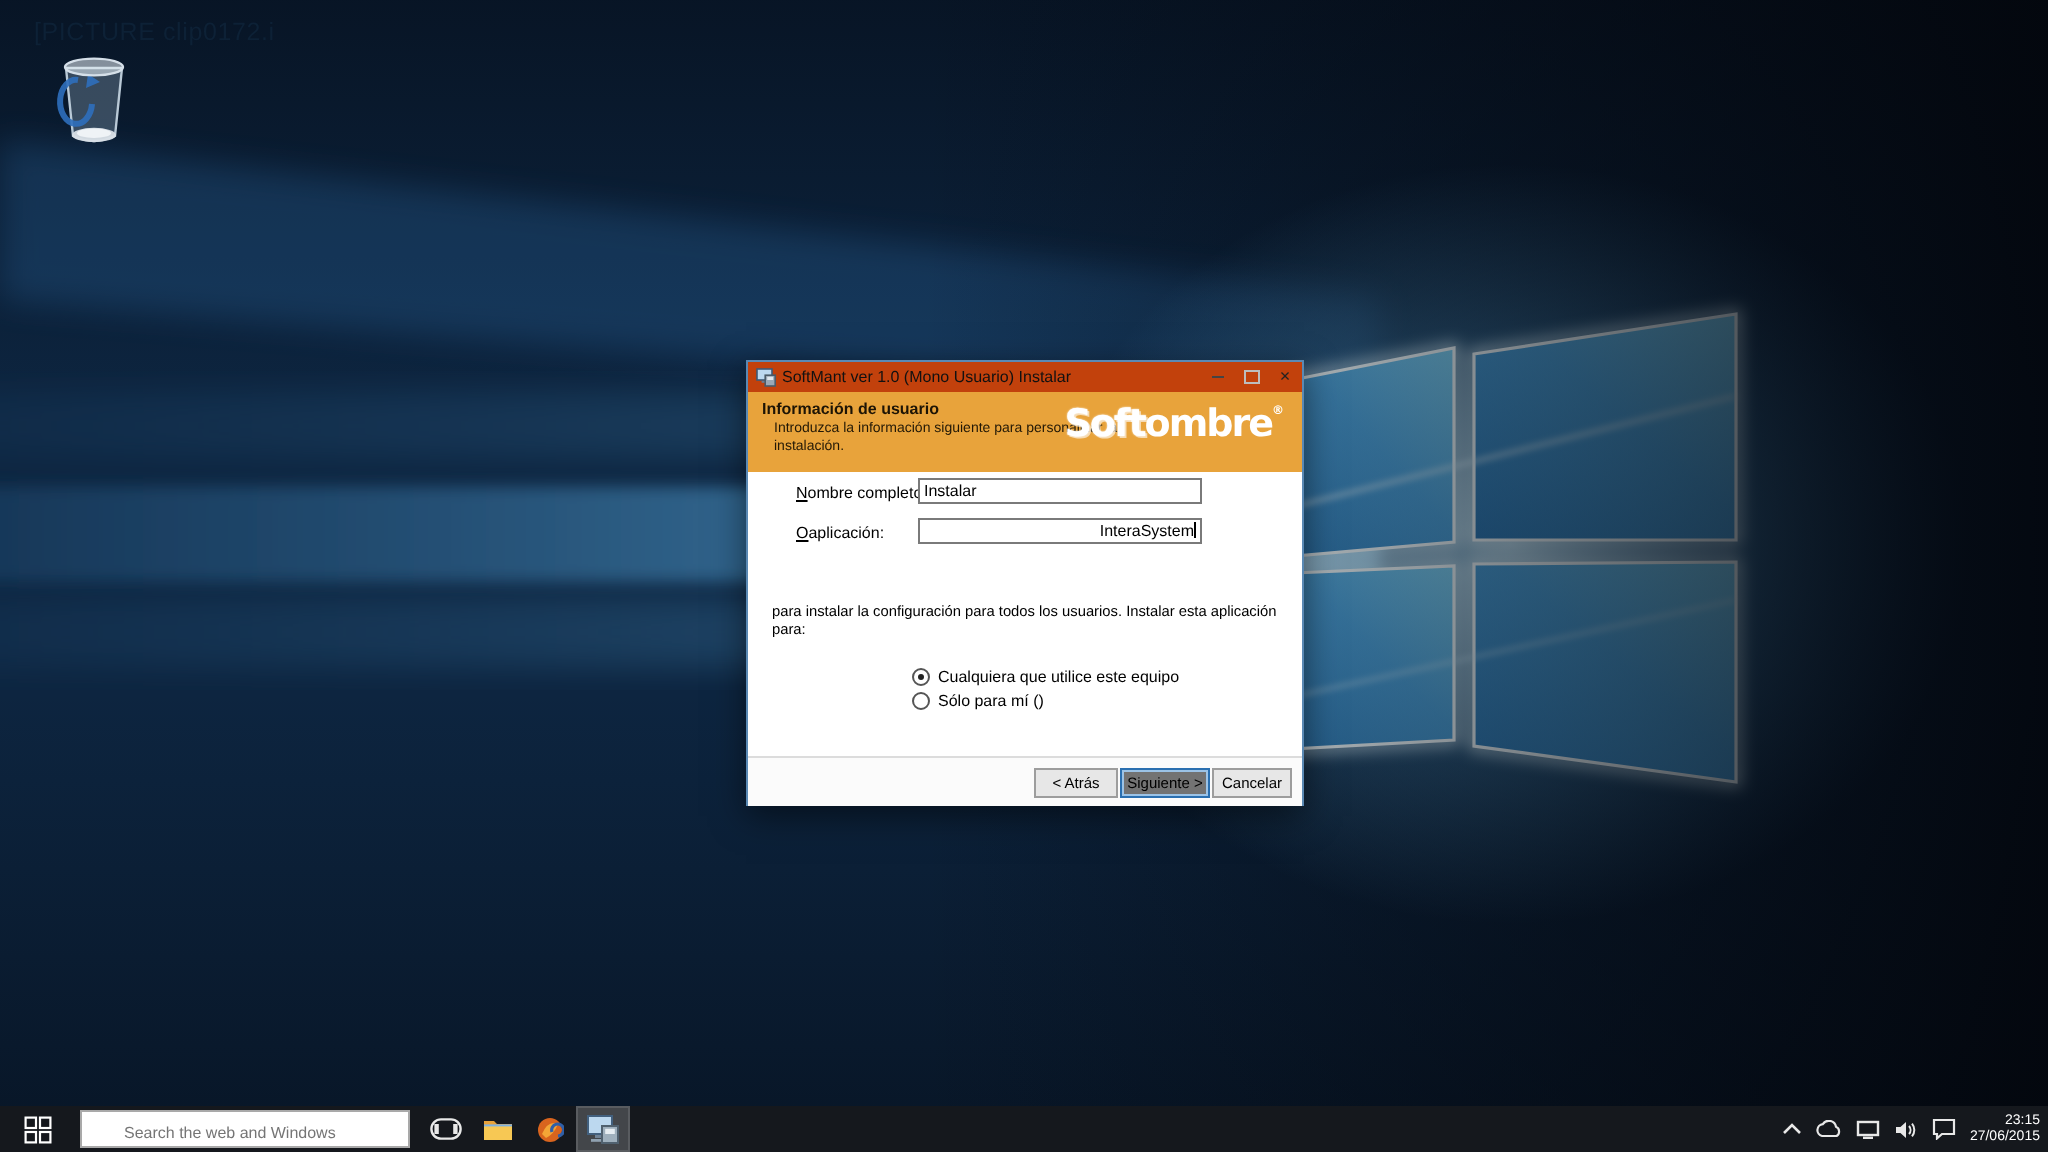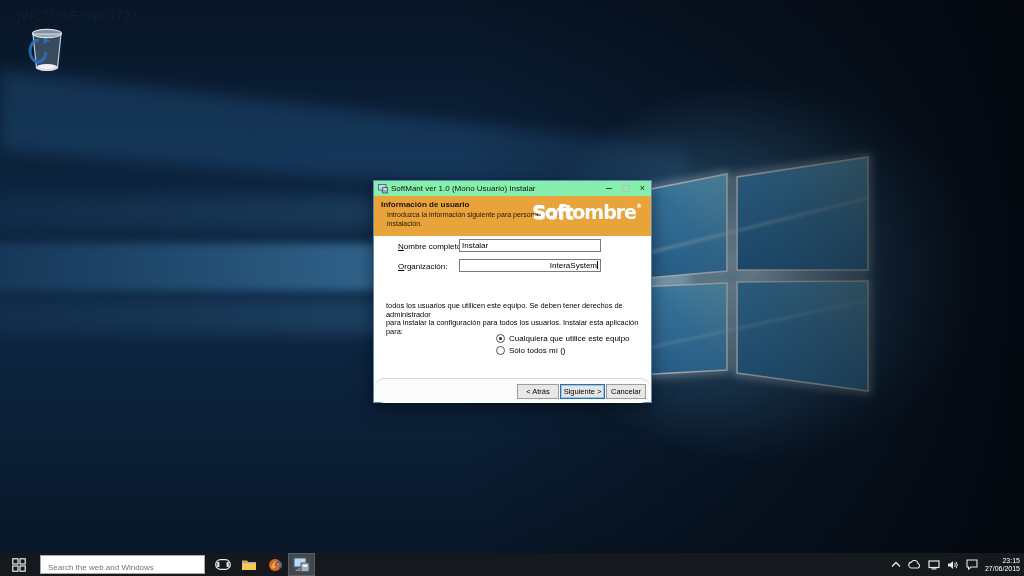--- a/index.html
+++ b/index.html
@@ -8,21 +8,21 @@
   .wallpaper{position:absolute;left:0;top:0;width:1024px;height:576px;}
 
   
   .overlay-text{position:absolute;left:17px;top:9px;font-size:12.5px;color:#0d2136;
     letter-spacing:.3px;z-index:2;white-space:pre;}
   .recycle-bin{position:absolute;left:26px;top:22px;width:42px;height:52px;z-index:1;}
 
   
   .dialog{position:absolute;left:373px;top:180px;width:277px;height:221px;background:#fff;
     border:1px solid #5a89b4;box-shadow:0 5px 16px rgba(0,0,0,.5);z-index:5;font-size:8px;color:#000;}
-  .titlebar{height:15px;display:flex;align-items:center;background:#86efac;padding-left:4px;}
+  .titlebar{height:15px;display:flex;align-items:center;background:#c2410c;padding-left:4px;}
   .titlebar-icon{width:10px;height:10px;margin-right:3px;flex:0 0 auto;}
   .title-text{font-size:8px;color:#111;white-space:nowrap;flex:1 1 auto;}
   .win-controls{display:flex;height:100%;}
   .win-btn{width:17px;height:100%;display:flex;align-items:center;justify-content:center;}
   .min-glyph{width:6px;height:0;border-bottom:1px solid #444;}
   .max-glyph{width:6px;height:5px;border:1px solid #bdbdbd;}
   .close-glyph{font-size:9px;color:#222;line-height:1;}
 
   .banner{position:absolute;left:0;top:15px;width:100%;height:40px;background:#E8A33B;}
   .banner-title{position:absolute;left:7px;top:4px;font-weight:bold;font-size:8px;color:#1d1405;}
@@ -34,40 +34,40 @@
 
   .dlg-label{position:absolute;font-size:8px;color:#000;}
   .dlg-label u{text-decoration:underline;}
   .dlg-field{position:absolute;width:136px;height:11px;border:1px solid #7a7a7a;background:#fff;
     font-size:8px;padding:0 2px;line-height:11px;white-space:nowrap;}
   .caret{display:inline-block;width:1px;height:8px;background:#000;vertical-align:-1px;}
 
   .description{position:absolute;left:12px;top:121px;width:258px;font-size:7.4px;
     line-height:8.6px;color:#000;}
 
-  .radio-row{position:absolute;display:flex;align-items:center;gap:4px;margin-left:40px;}
+  .radio-row{position:absolute;display:flex;align-items:center;gap:4px;}
   .radio-circle{width:7px;height:7px;border:1px solid #555;border-radius:50%;background:#fff;
     display:flex;align-items:center;justify-content:center;flex:0 0 auto;}
   .radio-circle.checked::after{content:"";width:3px;height:3px;border-radius:50%;background:#222;}
   .radio-label{font-size:8px;}
 
   .btn-bar{position:absolute;left:0;top:197px;width:100%;height:24px;background:#fbfbfb;
-    border-top:1px solid #dcdcdc;border-radius:11px;}
+    border-top:1px solid #dcdcdc;}
   .dlg-btn{position:absolute;top:5px;height:13px;background:#e7e7e7;border:1px solid #9d9d9d;
     font-size:7.5px;display:flex;align-items:center;justify-content:center;color:#000;}
-  .dlg-btn.default{border:1px solid #2a6fb0;box-shadow:0 0 0 1px #9cc3e6 inset;background:#e5e5e5;}
+  .dlg-btn.default{border:1px solid #2a6fb0;box-shadow:0 0 0 1px #9cc3e6 inset;background:#737373;}
 
   
   .taskbar{position:absolute;left:0;bottom:0;width:1024px;height:23px;background:#15181d;z-index:10;}
   .start-btn{position:absolute;left:0;top:0;width:38px;height:23px;display:flex;align-items:center;
     justify-content:center;}
   .search-box{position:absolute;left:40px;top:2px;width:165px;height:19px;background:#fff;
     border:1px solid #a9a9a9;box-sizing:border-box;}
   .search-box input{width:100%;height:100%;border:none;outline:none;background:transparent;
-    font-size:8px;color:#5b5b5b;padding:0 0 0 7px;font-family:"Liberation Sans",sans-serif;}
+    font-size:8px;color:#5b5b5b;padding:0 0 0 21px;font-family:"Liberation Sans",sans-serif;}
   .tb-icon{position:absolute;top:0;width:24px;height:23px;display:flex;align-items:center;
     justify-content:center;}
   .tb-icon.active{background:rgba(255,255,255,.20);border:1px solid rgba(255,255,255,.12);
     box-sizing:border-box;}
   .tray{position:absolute;right:2px;top:0;height:23px;display:flex;align-items:center;gap:7px;}
   .clock{font-size:7px;line-height:8px;color:#fff;text-align:right;padding-right:2px;}
 </style>
 </head>
 <body>
 
@@ -181,35 +181,34 @@
       <div class="banner-sub">
         <div>Introduzca la información siguiente para personalizar la</div>
         <div>instalación.</div>
       </div>
       <div class="logo"><span class="soft">Soft</span><span>ombre</span><span class="reg">®</span></div>
     </div>
 
     <div class="dlg-label" style="left:24px;top:61px;"><u>N</u><span>ombre completo:</span></div>
     <div class="dlg-field" style="left:85px;top:58px;">Instalar</div>
 
-    <div class="dlg-label" style="left:24px;top:81px;"><u>O</u><span>rganización:</span></div>
+    <div class="dlg-label" style="left:24px;top:81px;"><u>O</u><span>aplicación:</span></div>
     <div class="dlg-field" style="left:85px;top:78px;text-align:right;"><span>InteraSystem</span><span class="caret"></span></div>
 
     <div class="description">
-      <div>todos los usuarios que utilicen este equipo. Se deben tener derechos de administrador</div>
       <div>para instalar la configuración para todos los usuarios. Instalar esta aplicación para:</div>
     </div>
 
     <div class="radio-row" style="left:82px;top:153px;">
       <div class="radio-circle checked"></div>
       <div class="radio-label">Cualquiera que utilice este equipo</div>
     </div>
     <div class="radio-row" style="left:82px;top:165px;">
       <div class="radio-circle"></div>
-      <div class="radio-label">Sólo todos mí ()</div>
+      <div class="radio-label">Sólo para mí ()</div>
     </div>
 
     <div class="btn-bar">
       <div class="dlg-btn" style="left:143px;width:40px;">&lt; Atrás</div>
       <div class="dlg-btn default" style="left:186px;width:43px;">Siguiente &gt;</div>
       <div class="dlg-btn" style="left:232px;width:38px;text-align:center;">Cancelar</div>
     </div>
   </div>
 
   <div class="taskbar">

